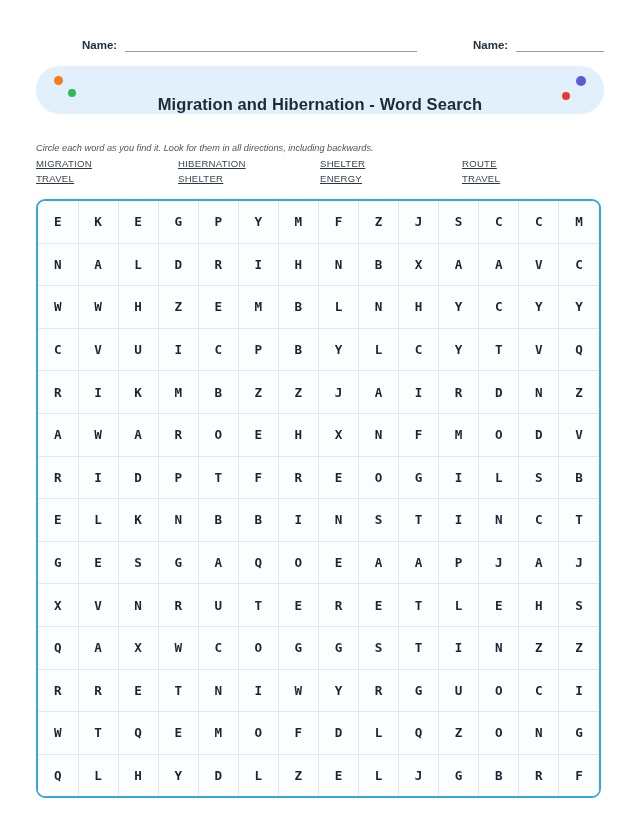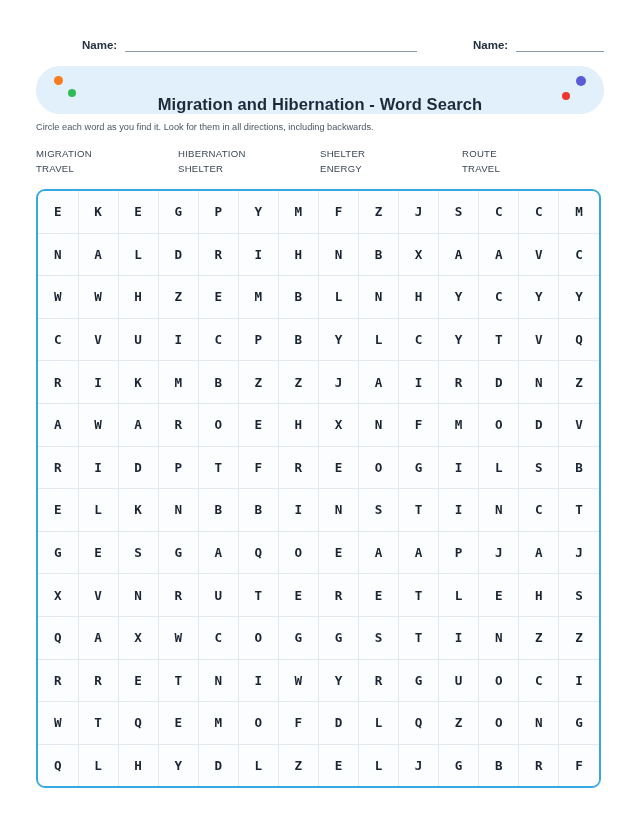--- a/index.html
+++ b/index.html
@@ -75,27 +75,29 @@
     position: absolute;
     border-radius: 50%;
   }
   .dot-orange { width: 9px;  height: 9px;  background: #f57c20; left: 18px;  top: 10px; }
   .dot-green  { width: 8px;  height: 8px;  background: #2fbb55; left: 32px;  top: 23px; }
   .dot-blue   { width: 10px; height: 10px; background: #5b5bd6; right: 18px; top: 10px; }
   .dot-red    { width: 8px;  height: 8px;  background: #e8392f; right: 34px; top: 26px; }
 
   
   .instructions {
-    margin-top: 7px;
+    margin-top: 28px;
     font-size: 9.2px;
     color: #4b5563;
     line-height: 13px;
+    font-style: italic;
   }
   .word-list {
-    margin-top: 12px;
+    margin-top: 1px;
+    text-decoration: underline;
   }
   .word-row {
     display: flex;
     height: 15px;
     align-items: center;
   }
   .word-cell {
     flex: 0 0 142px;
     font-size: 9.6px;
     color: #3b4654;

